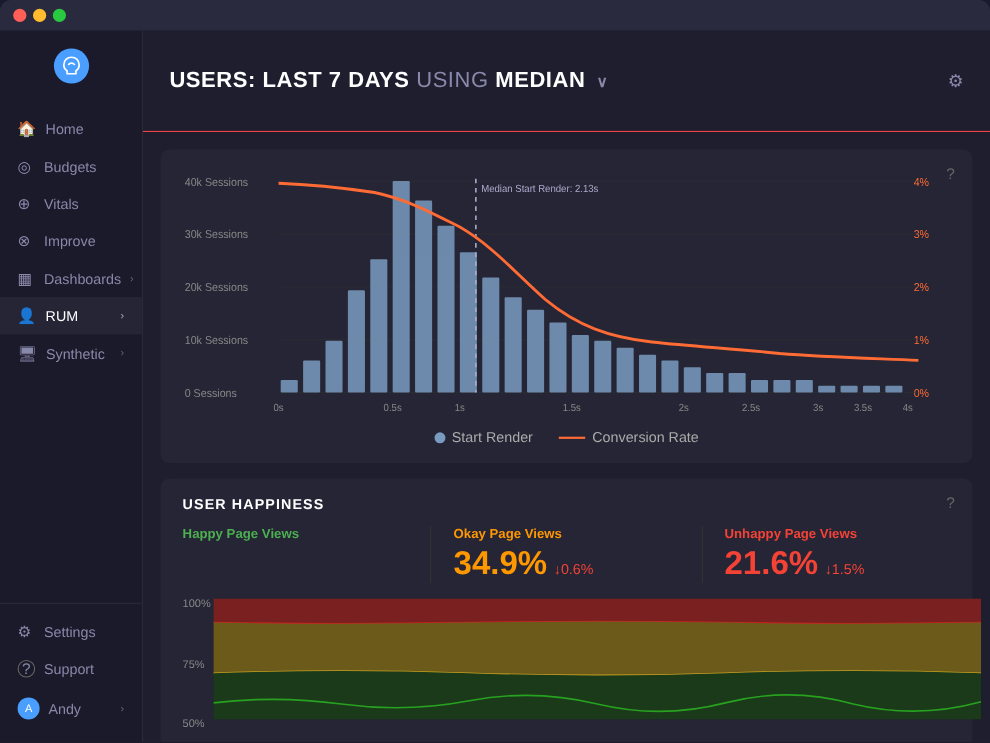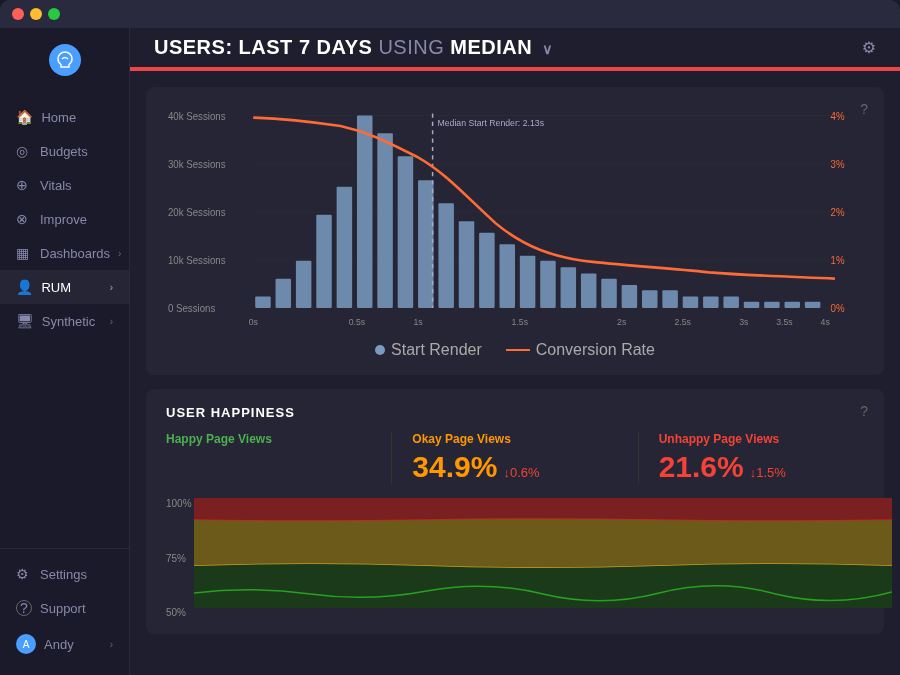--- a/index.html
+++ b/index.html
@@ -83,25 +83,25 @@
     .nav-chevron { margin-left: auto; font-size: 10px; color: #666; }
 
     .sidebar-bottom {
       border-top: 1px solid #2a2a3a;
       padding-top: 8px;
     }
 
     
     .header {
       background: #1e1e2e;
-      padding: 8px 24px;
+      padding: 34px 24px;
       display: flex;
       align-items: center;
       justify-content: space-between;
-      border-bottom: 4px solid #ef4444;
+      border-bottom: 1px solid #ef4444;
     }
     .header-title {
       font-size: 20px;
       font-weight: 700;
       color: #ffffff;
       letter-spacing: 0.5px;
     }
     .header-title span.using {
       color: #8888aa;
       font-weight: 400;
@@ -166,21 +166,21 @@
     .chart-legend {
       display: flex;
       justify-content: center;
       gap: 24px;
       margin-top: 8px;
     }
     .legend-item {
       display: flex;
       align-items: center;
       gap: 6px;
-      font-size: 16px;
+      font-size: 13px;
       color: #aaa;
     }
     .legend-dot {
       width: 10px; height: 10px;
       border-radius: 50%;
     }
     .legend-line {
       width: 24px; height: 2px;
     }
 

